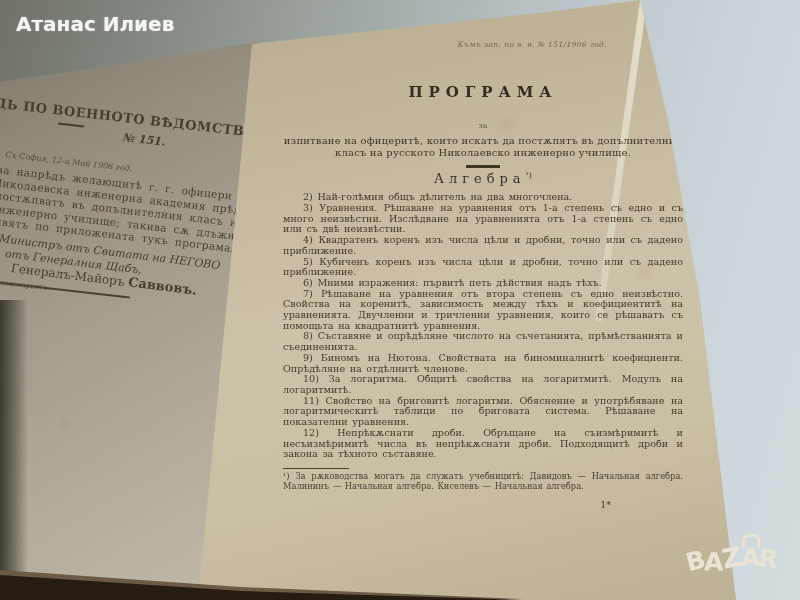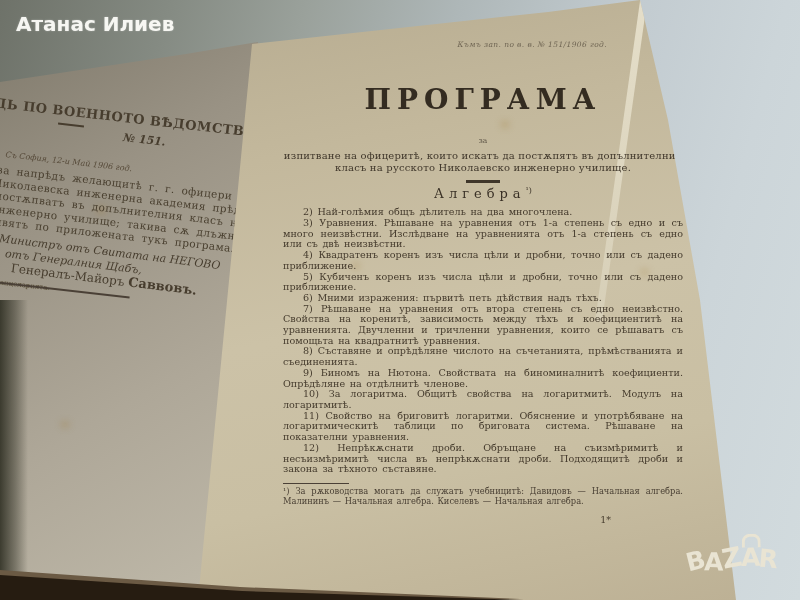--- a/index.html
+++ b/index.html
@@ -52,21 +52,21 @@
   .lp-dateline{left:6px;top:150px;transform:rotate(6.5deg);font-size:8px;font-style:italic;color:#564a39;}
   .lp-body{font-size:10.5px;letter-spacing:.4px;word-spacing:3px;transform:rotate(6.5deg);color:#4a4030;}
   .lp-sig{font-style:italic;font-size:11px;transform:rotate(7deg);}
   .lp-sig3{font-size:12px;transform:rotate(7deg);}
   .lp-sig3 .sig-name{font-weight:bold;font-size:13px;font-style:normal;}
   .lp-canc{left:-4px;top:278px;font-size:7px;transform:rotate(6.5deg);color:#51462f;}
   .lp-canc-rule{left:-4px;top:289px;width:134px;height:1.5px;background:#4a4036;transform:rotate(6.5deg);position:absolute;}
   
   .rp-col{position:absolute;left:283px;top:40px;width:400px;color:#443a2c;}
   .rp-ref{text-align:right;padding-right:76px;font-size:7.5px;font-style:italic;color:#6f6553;letter-spacing:.4px;}
-  .rp-title{margin-top:34px;text-align:center;font-size:28px;font-weight:bold;letter-spacing:6px;color:#342c21;}
+  .rp-title{margin-top:34px;text-align:center;font-size:15px;font-weight:bold;letter-spacing:6px;color:#342c21;}
   .rp-za{margin-top:20px;text-align:center;font-size:7.5px;color:#5d5446;}
   .rp-sub{margin-top:5px;text-align:center;font-size:10px;line-height:12px;font-weight:normal;color:#3f362a;letter-spacing:.2px;}
   .rp-rule{width:34px;height:3px;background:#3f362a;margin:6px auto 3px auto;}
   .rp-heading{margin-top:2px;text-align:center;font-size:13px;letter-spacing:5px;color:#3a3126;}
   .rp-heading sup{font-size:8px;letter-spacing:0;}
   .rp-items{margin-top:6px;}
   .rp-items p{margin:0;font-size:9.6px;line-height:10.7px;text-align:justify;text-indent:20px;word-spacing:1.5px;color:#453b2d;}
   .rp-fnrule{width:66px;border-top:1.2px solid #4a4036;margin:8px 0 3px 0;}
   .rp-footnote{font-size:8.3px;line-height:9.8px;text-align:justify;color:#4a4034;word-spacing:1px;}
   .rp-pagemark{text-align:right;padding-right:72px;margin-top:7px;font-size:9.5px;color:#453b2d;}

